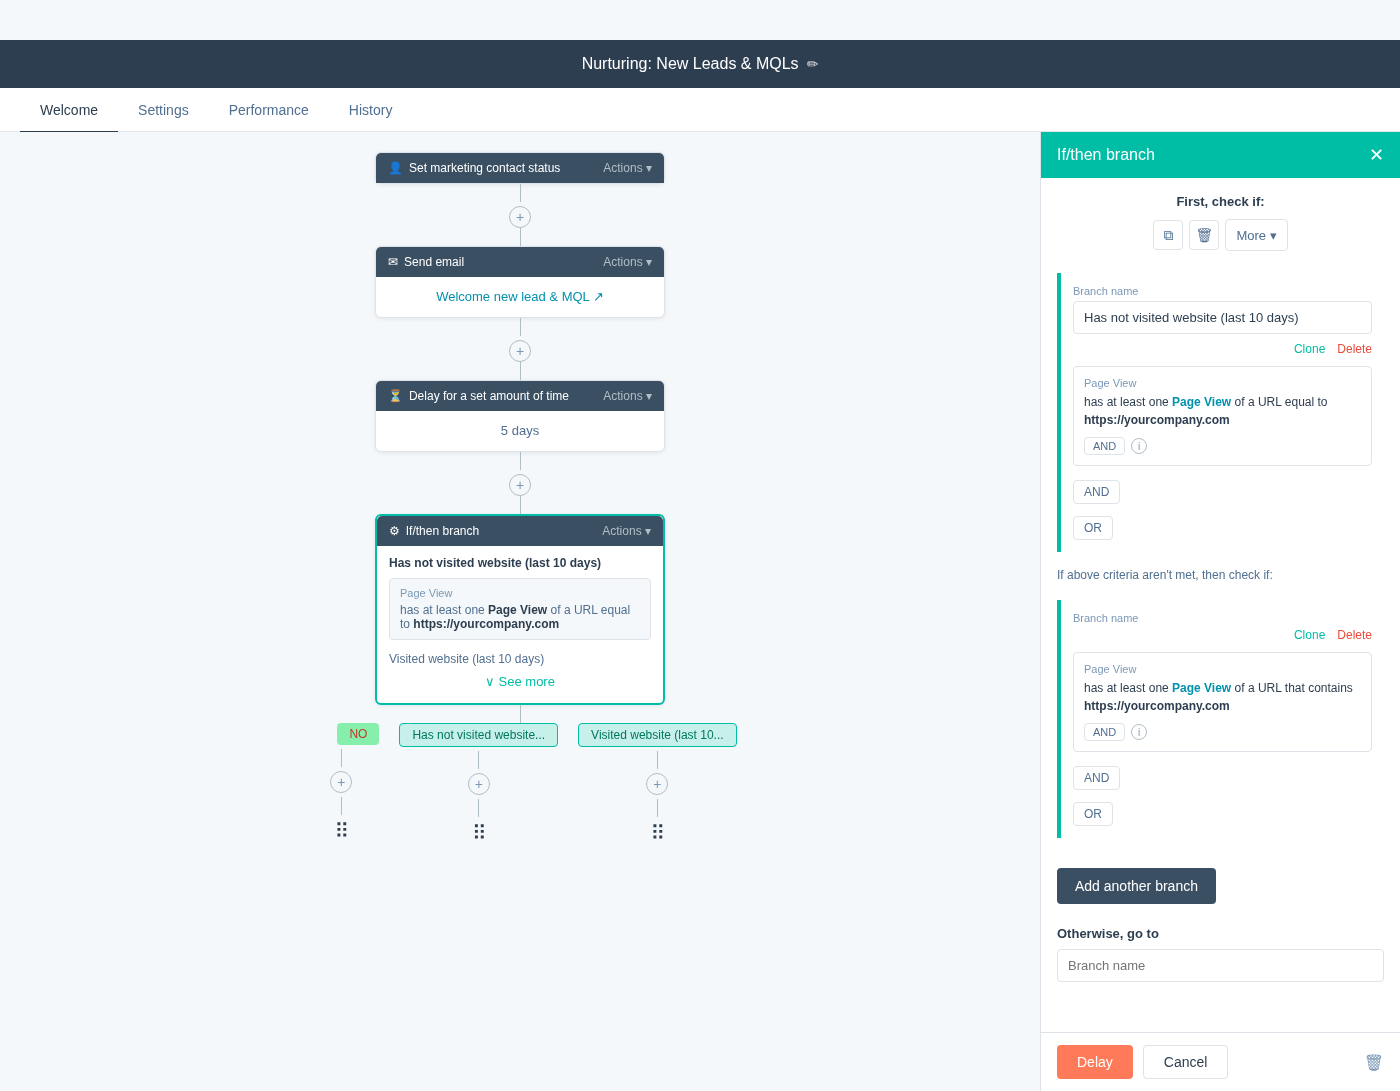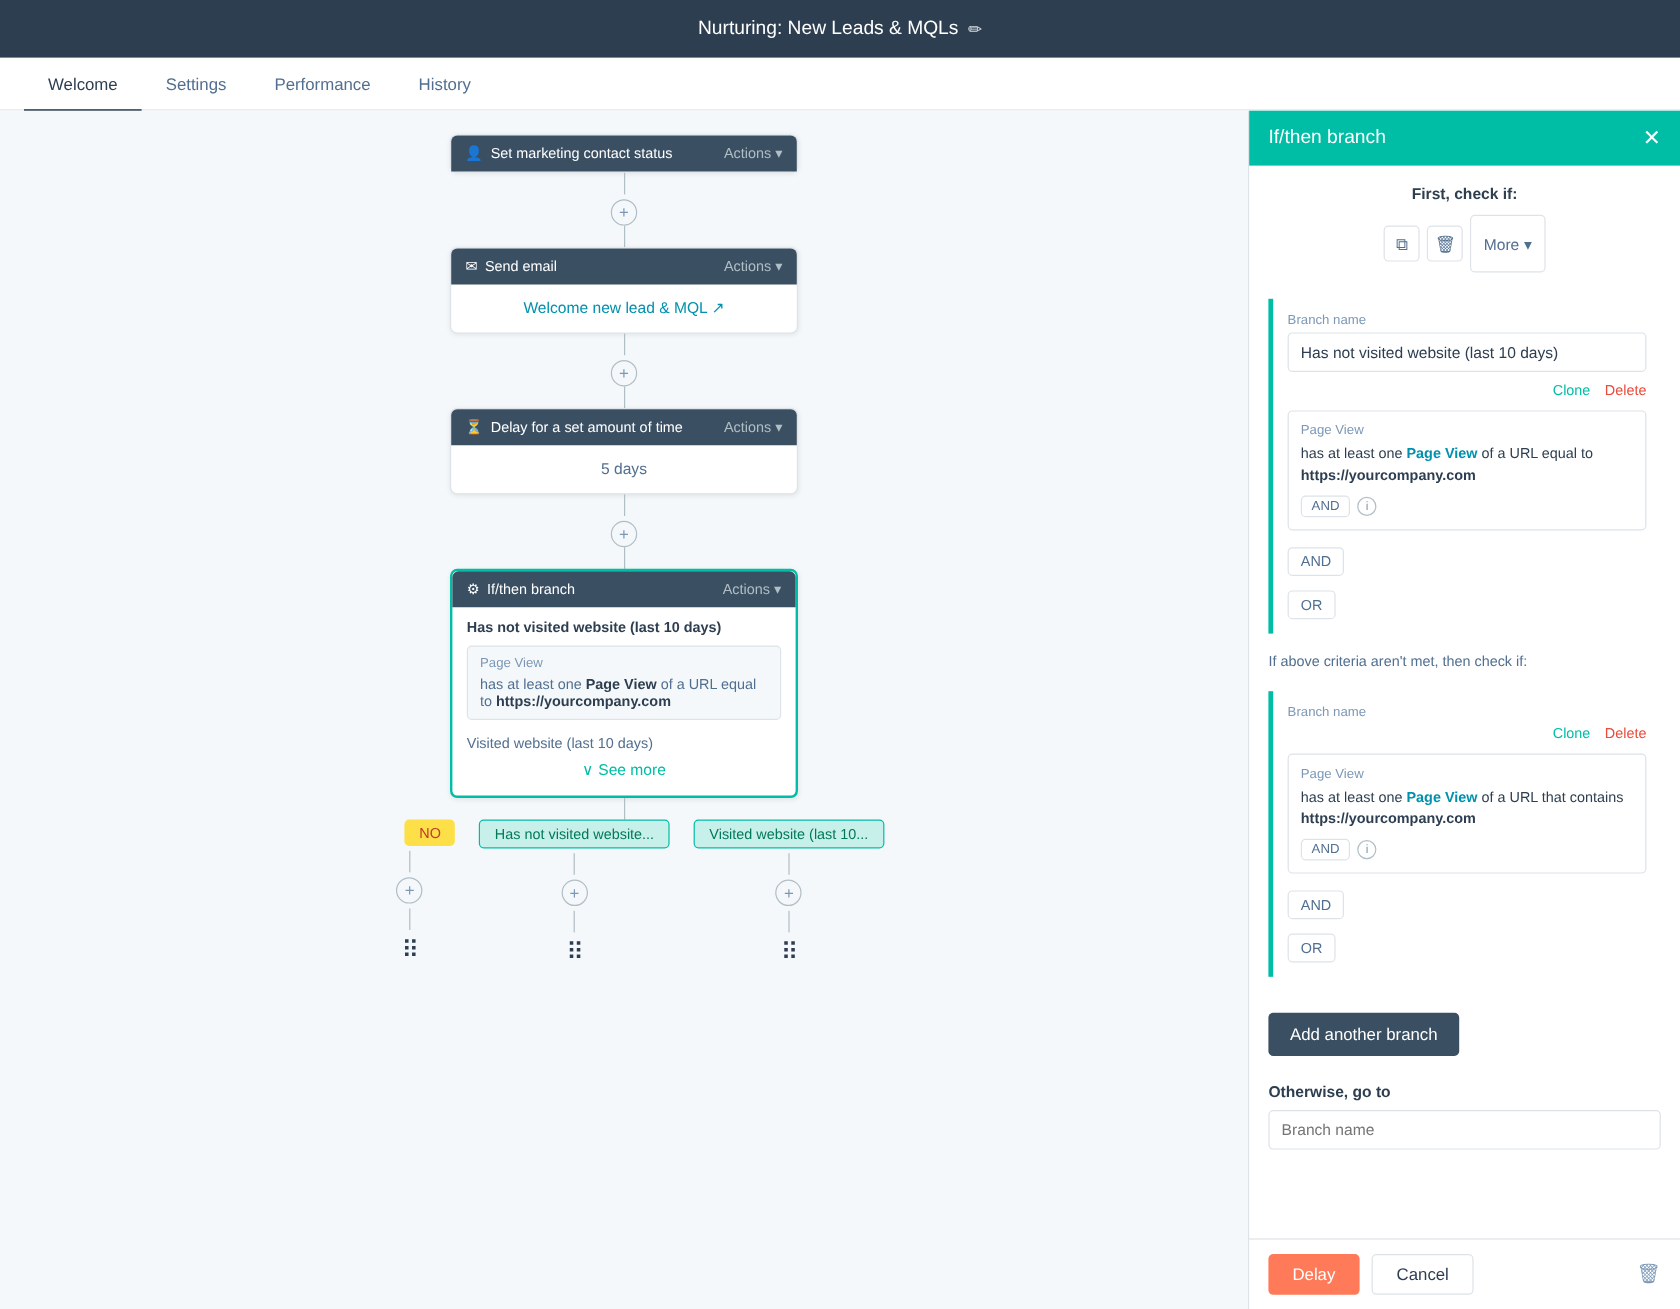--- a/index.html
+++ b/index.html
@@ -8,20 +8,21 @@
     
     .top-bar {
       background: #2d3e50;
       color: #fff;
       height: 48px;
       display: flex;
       align-items: center;
       justify-content: center;
       position: relative;
       flex-shrink: 0;
+      margin-top: 40px;
     }
     .top-bar-title {
       font-size: 16px;
       font-weight: 500;
       display: flex;
       align-items: center;
       gap: 8px;
     }
     .edit-icon { font-size: 14px; opacity: 0.8; cursor: pointer; }
 
@@ -181,21 +182,21 @@
       gap: 20px;
       margin-top: 0;
     }
     .branch-end-tag {
       border-radius: 4px;
       padding: 4px 12px;
       font-size: 12px;
       font-weight: 500;
       cursor: pointer;
     }
-    .branch-end-tag.no { background: #fde047; color: #c0392b; margin-left: 34px; }
+    .branch-end-tag.no { background: #86efac; color: #c0392b; margin-left: 34px; }
     .branch-end-tag.teal { background: #c8f0ea; color: #00785a; border: 1px solid #00bda5; }
 
     .branch-col {
       display: flex;
       flex-direction: column;
       align-items: center;
       gap: 4px;
     }
     .branch-plus-circle {
       width: 22px;
@@ -267,21 +268,21 @@
       background: #fff;
       border-radius: 4px;
       display: flex;
       align-items: center;
       justify-content: center;
       cursor: pointer;
       font-size: 14px;
       color: #516f90;
     }
     .panel-more-btn {
-      height: 48px;
+      height: 32px;
       padding: 0 10px;
       border: 1px solid #dde3e8;
       background: #fff;
       border-radius: 4px;
       font-size: 13px;
       cursor: pointer;
       color: #516f90;
       display: flex;
       align-items: center;
       gap: 4px;

